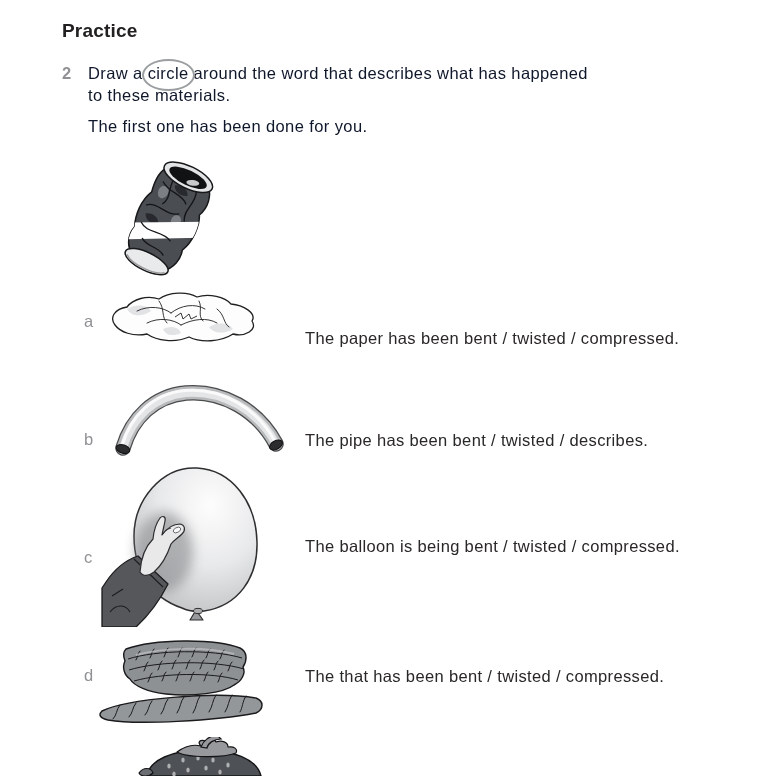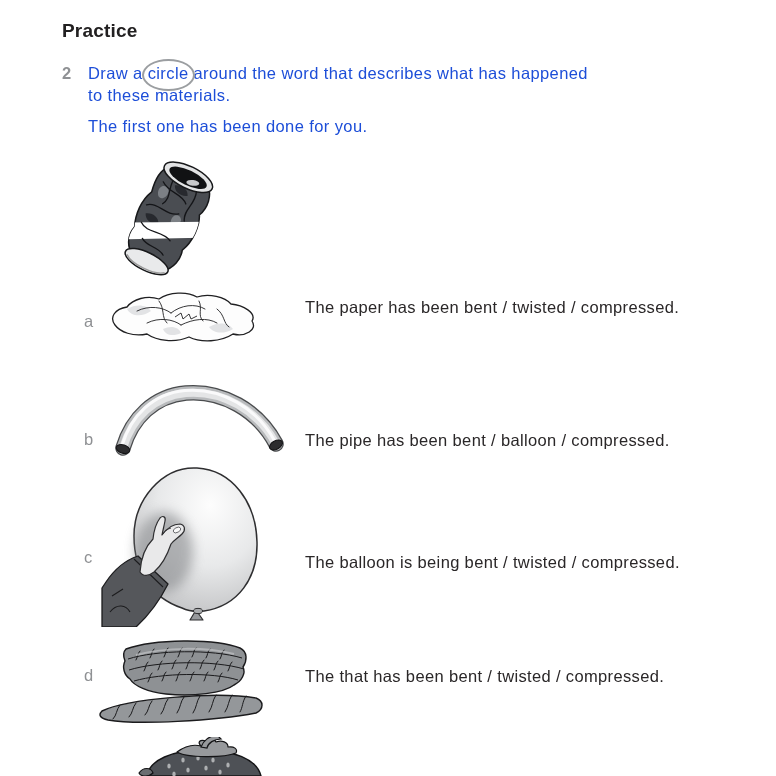--- a/index.html
+++ b/index.html
@@ -6,23 +6,23 @@
   .page{
     position:relative;width:776px;height:776px;background:#ffffff;overflow:hidden;
     font-family:"Liberation Sans","DejaVu Sans",sans-serif;color:#2a2728;
   }
   .abs{position:absolute;}
   .heading{left:62px;top:20px;font-size:19px;font-weight:bold;letter-spacing:.2px;color:#222021;}
   .qnum{left:62px;top:63px;font-size:16.5px;font-weight:bold;color:#8f9194;}
   .qline1{left:88px;top:63px;}
   .qline2{left:88px;top:85px;}
   .instruction{left:88px;top:116px;}
-  .bodytext{font-size:16.5px;line-height:21px;letter-spacing:.4px;color:#1d4ed8;white-space:nowrap;}
+  .bodytext{font-size:16.5px;line-height:21px;letter-spacing:.4px;color:#0f172a;white-space:nowrap;}
   .sentence{left:305px;font-size:16.5px;line-height:20px;letter-spacing:.35px;white-space:nowrap;}
-  .s-ex{top:208px;} .s-a{top:297px;} .s-b{top:430px;} .s-c{top:552px;} .s-d{top:666px;}
+  .s-ex{top:208px;} .s-a{top:328px;} .s-b{top:430px;} .s-c{top:536px;} .s-d{top:666px;}
   .item-label{left:84px;font-size:16.5px;color:#8f9194;}
   .l-a{top:312px;} .l-b{top:430px;} .l-c{top:548px;} .l-d{top:666px;}
   .circled{position:relative;display:inline-block;}
   .circled::after{content:"";position:absolute;border-radius:50%;pointer-events:none;}
   .circle-gray::after{left:-6px;right:-6px;top:-4px;bottom:-7px;border:2px solid #9b9ea1;}
   .circle-black::after{left:-9px;right:-12px;top:-13px;bottom:-12px;border:1.5px solid #2b2b2d;}
   .img-can{left:110px;top:146px;width:118px;height:140px;}
   .img-paper{left:107px;top:288px;width:156px;height:60px;}
   .img-pipe{left:110px;top:384px;width:180px;height:80px;}
   .img-balloon{left:100px;top:460px;width:165px;height:167px;}
@@ -79,21 +79,21 @@
 
   <div class="abs item-label l-b">b</div>
   <svg class="abs img-pipe" viewBox="0 0 180 80">
     <path d="M 13,64 C 22,34 44,12 76,9 C 112,6 148,26 166,60" fill="none" stroke="#4a4c4e" stroke-width="15.5" stroke-linecap="round"></path>
     <path d="M 13,64 C 22,34 44,12 76,9 C 112,6 148,26 166,60" fill="none" stroke="#b9bbbd" stroke-width="13" stroke-linecap="round"></path>
     <path d="M 13,64 C 22,34 44,12 76,9 C 112,6 148,26 166,60" fill="none" stroke="#e4e5e6" stroke-width="8" stroke-linecap="round"></path>
     <path d="M 13,64 C 22,34 44,12 76,9 C 112,6 148,26 166,60" transform="translate(-1,-2.5)" fill="none" stroke="#fafafb" stroke-width="3" stroke-linecap="round"></path>
     <ellipse cx="13" cy="65" rx="7" ry="4.2" fill="#2c2c2e" stroke="#121214" stroke-width="1" transform="rotate(17 13 65)"></ellipse>
     <ellipse cx="166" cy="61" rx="7" ry="4.2" fill="#2c2c2e" stroke="#121214" stroke-width="1" transform="rotate(-28 166 61)"></ellipse>
   </svg>
-  <div class="abs sentence s-b">The pipe has been bent / balloon / compressed.</div>
+  <div class="abs sentence s-b">The pipe has been bent / twisted / describes.</div>
 
   <div class="abs item-label l-c">c</div>
   <svg class="abs img-balloon" viewBox="0 0 165 167">
     <defs>
       <radialGradient id="balloonGrad" cx="0.62" cy="0.26" r="0.85">
         <stop offset="0" stop-color="#fdfdfd"></stop>
           <stop offset="0.5" stop-color="#e8e9ea"></stop>
           <stop offset="1" stop-color="#bcbdbf"></stop>
       </radialGradient>
       <filter id="soft" x="-50%" y="-50%" width="200%" height="200%">

